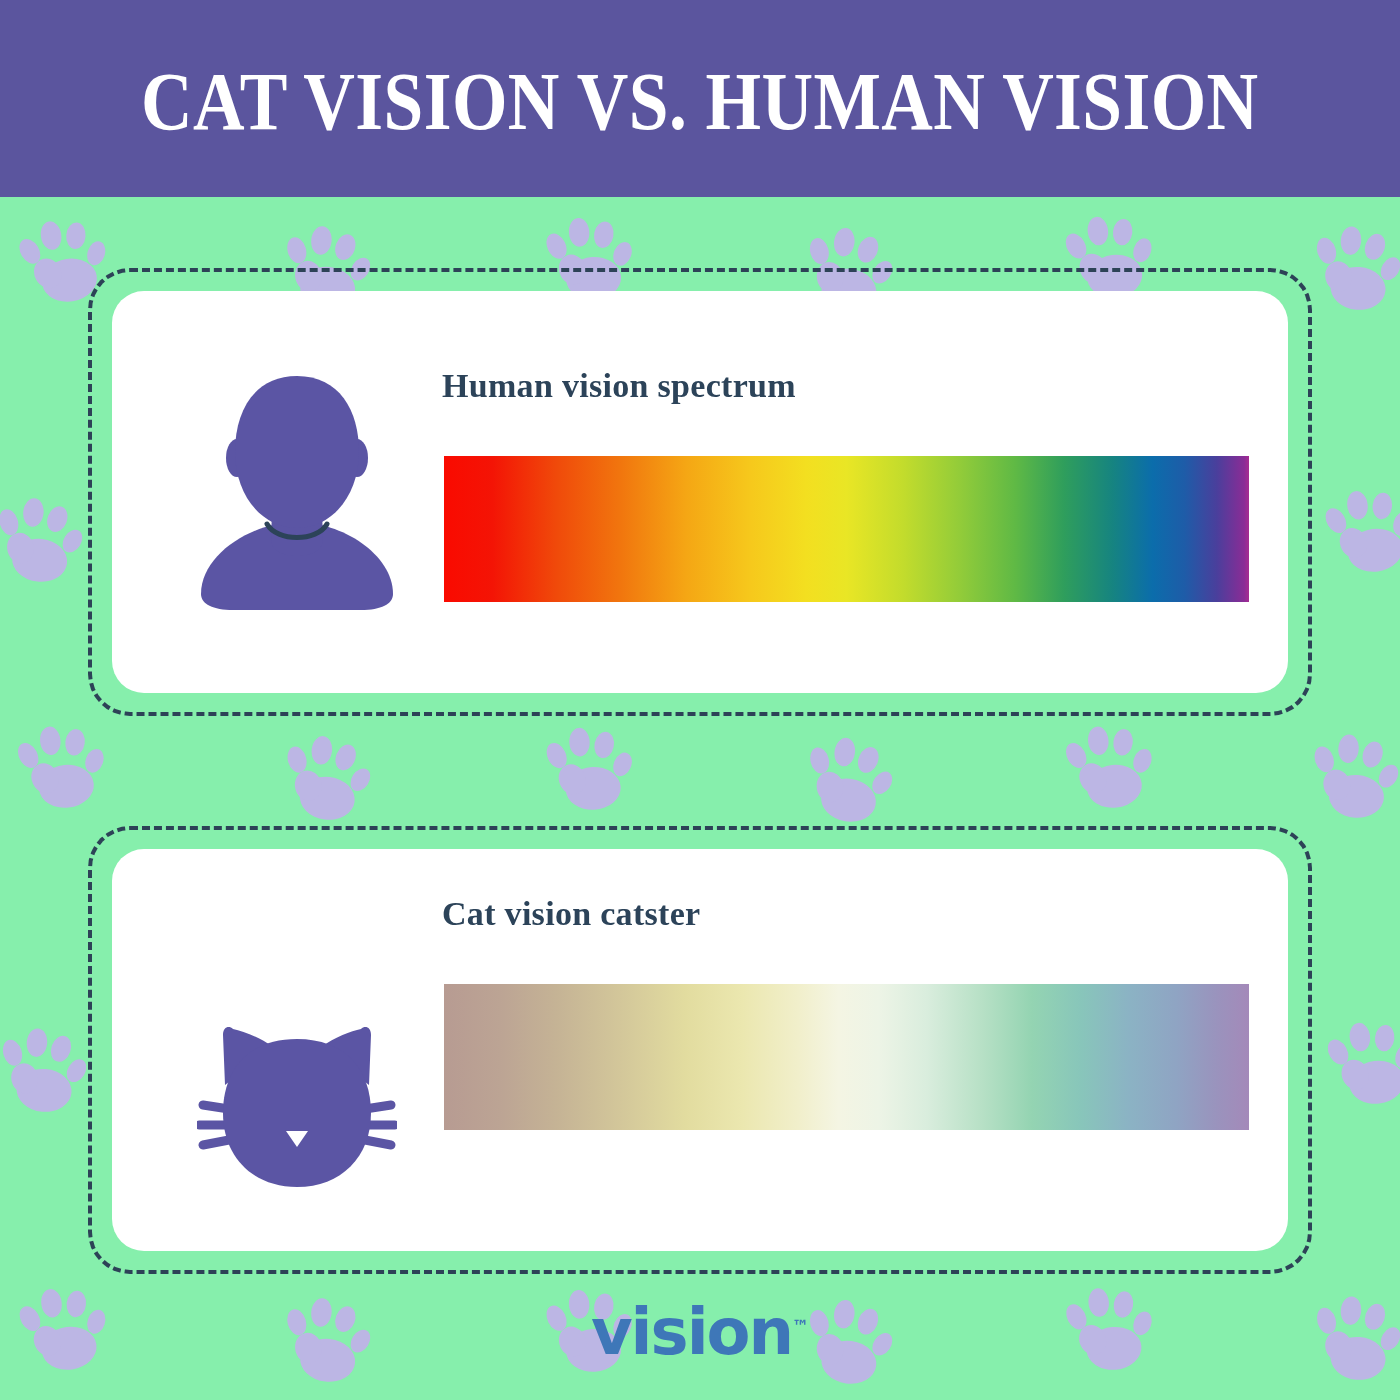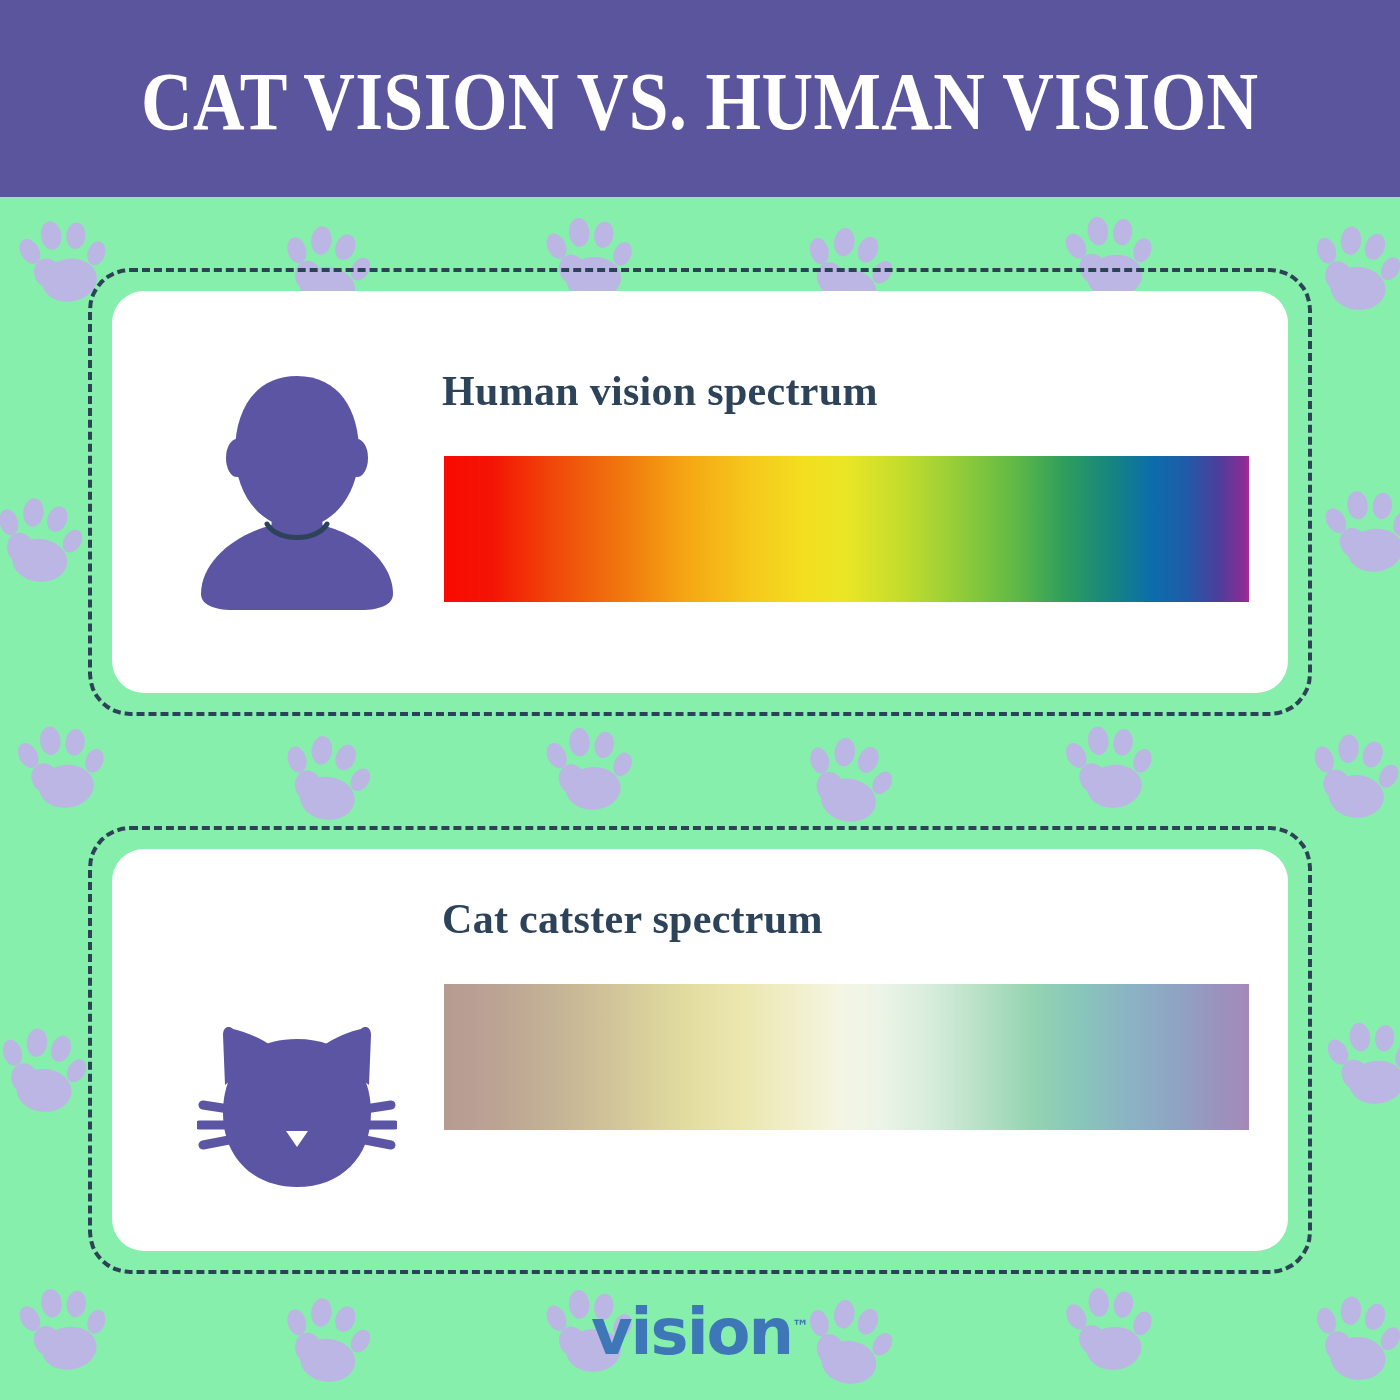--- a/index.html
+++ b/index.html
@@ -121,21 +121,21 @@
     right: 20px;
     height: 100%;
   }
 
   .spectrum-label {
     position: absolute;
     left: 0;
     color: #2C4359;
     font-family: "Liberation Serif", "DejaVu Serif", serif;
     font-weight: bold;
-    font-size: 42px;
+    font-size: 34px;
     letter-spacing: 0.3px;
     white-space: nowrap;
   }
   #label-human { top: 76px; }
   #label-cat   { top: 46px; }
 
   .spectrum-bar {
     position: absolute;
     left: 2px;
     width: 805px;
@@ -547,21 +547,21 @@
               <path d="M164 8 C 168 4, 174 6, 174 14 L172 64 L124 26 C 138 16, 154 10, 164 8 Z"></path>
 
               <path d="M100 18 C 52 18, 26 48, 26 92 C 26 136, 56 166, 100 166 C 144 166, 174 136, 174 92 C174 48, 148 18, 100 18 Z"></path>
             </g>
 
             <path d="M89 110 L111 110 L100 126 Z" fill="#FFFFFF"></path>
           </svg>
         </span>
       </div>
       <div class="content-slot">
-        <div class="spectrum-label" id="label-cat">Cat catster spectrum</div>
+        <div class="spectrum-label" id="label-cat">Cat vision catster</div>
         <div class="spectrum-bar" id="bar-cat"></div>
       </div>
     </div>
   </div>
 
   <div class="footer-logo">
     <span class="logo-text"><span>vision</span><span class="logo-tm">™</span></span>
   </div>
 
 </div>

